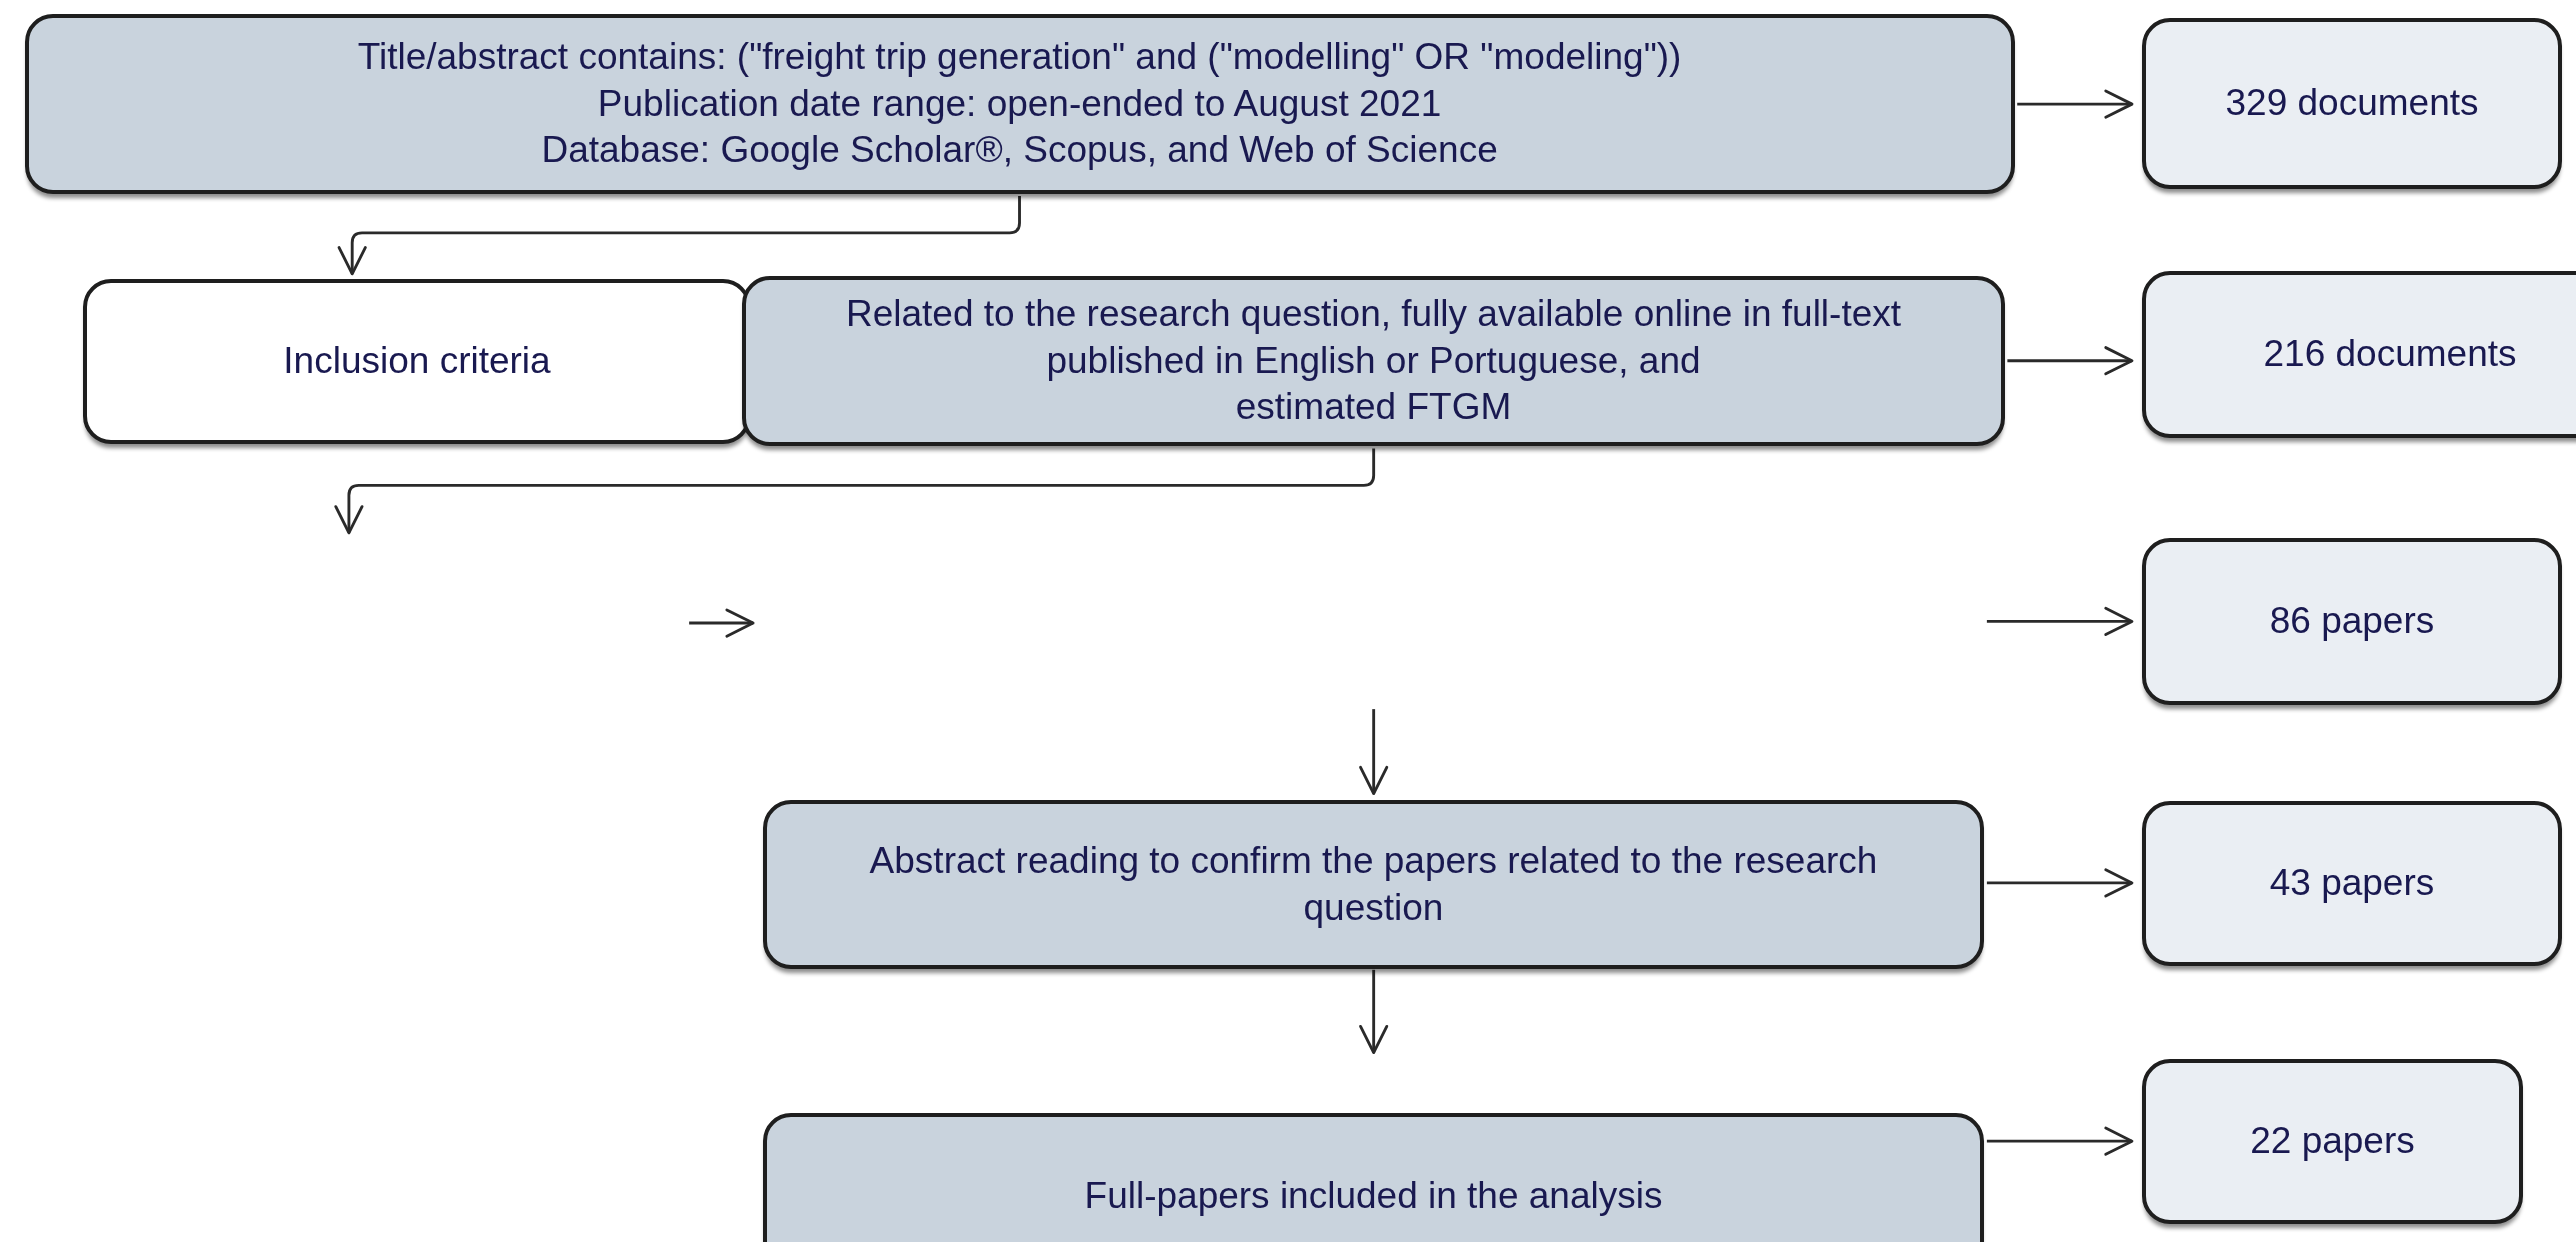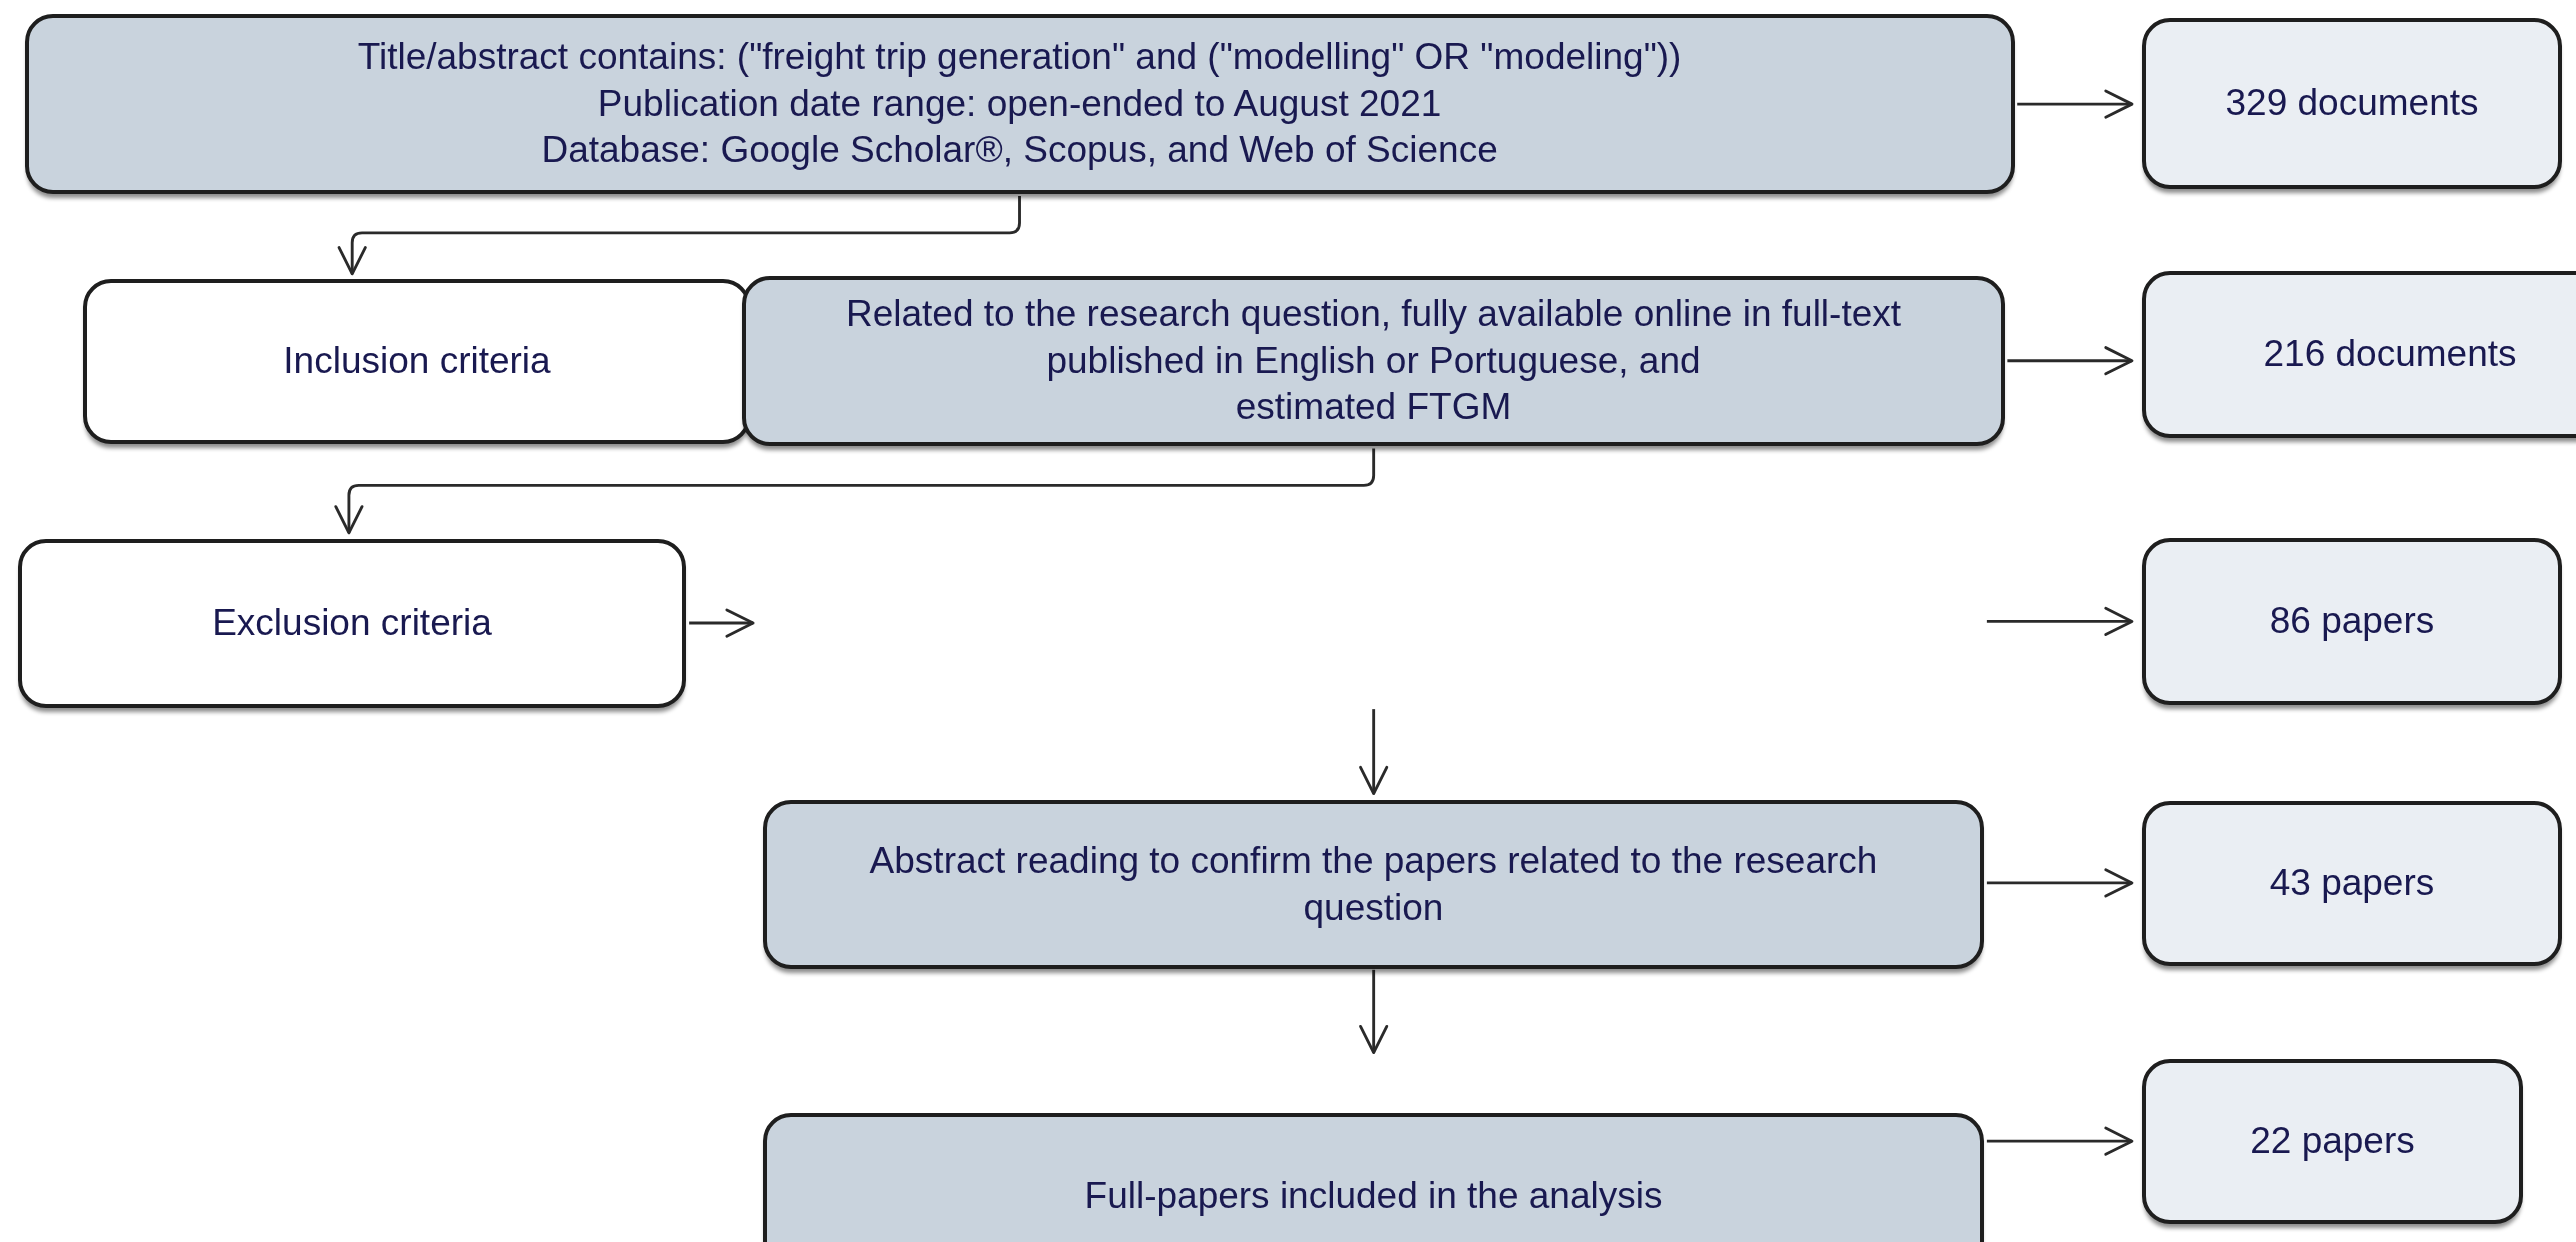--- a/index.html
+++ b/index.html
@@ -84,23 +84,20 @@
   </div>
   <div class="box criteria" style="left:742px; top:276px; width:1263px; height:170px;">
     <div class="box-text">Related to the research question, fully available online in full-text
 published in English or Portuguese, and
 estimated FTGM</div>
   </div>
   <div class="box result" style="left:2142px; top:271px; width:496px; height:167px;text-align:right;">
     <div class="box-text">216 documents</div>
   </div>
 
-  <div class="box label-box" style="left:18px; top:539px; width:668px; height:169px;">
-    <div class="box-text">Exclusion criteria</div>
-  </div>
   <div class="box result" style="left:2142px; top:538px; width:420px; height:167px;">
     <div class="box-text">86 papers</div>
   </div>
 
   <div class="box criteria" style="left:763px; top:800px; width:1221px; height:169px;">
     <div class="box-text" style="max-width:1050px;">Abstract reading to confirm the papers related to the research question</div>
   </div>
   <div class="box result" style="left:2142px; top:801px; width:420px; height:165px;">
     <div class="box-text">43 papers</div>
   </div>

